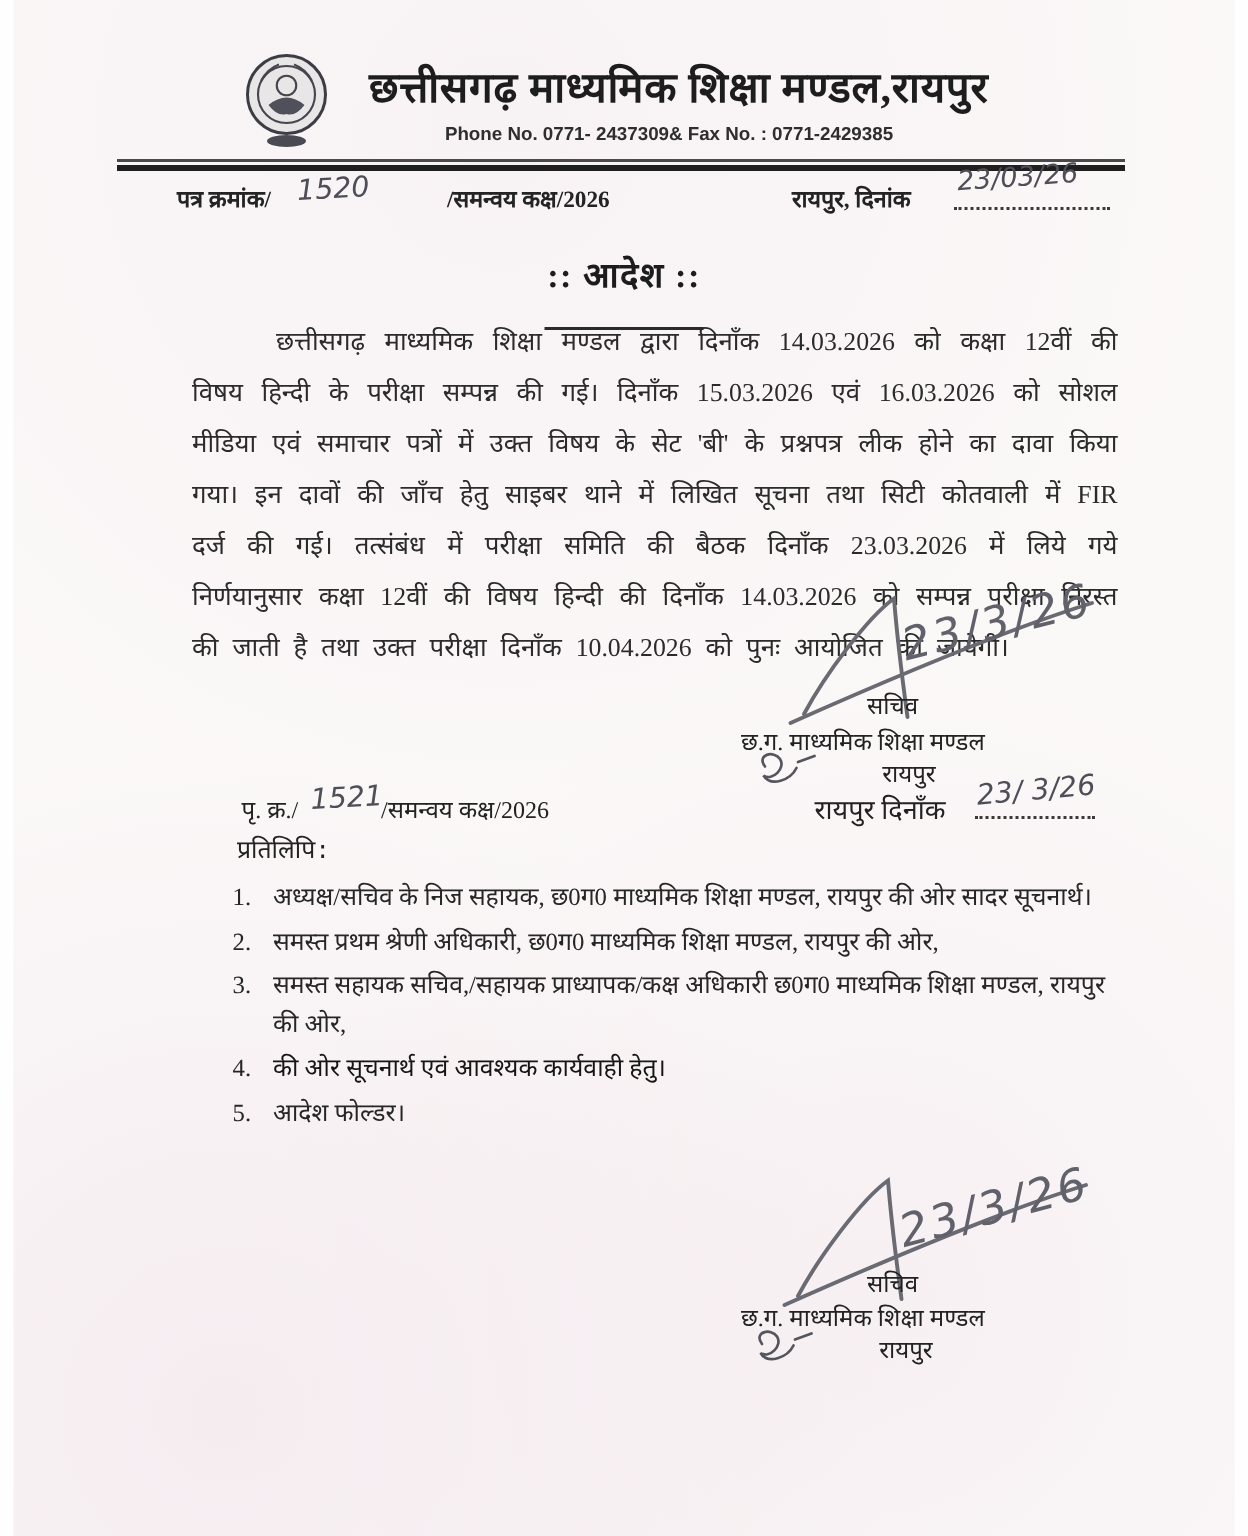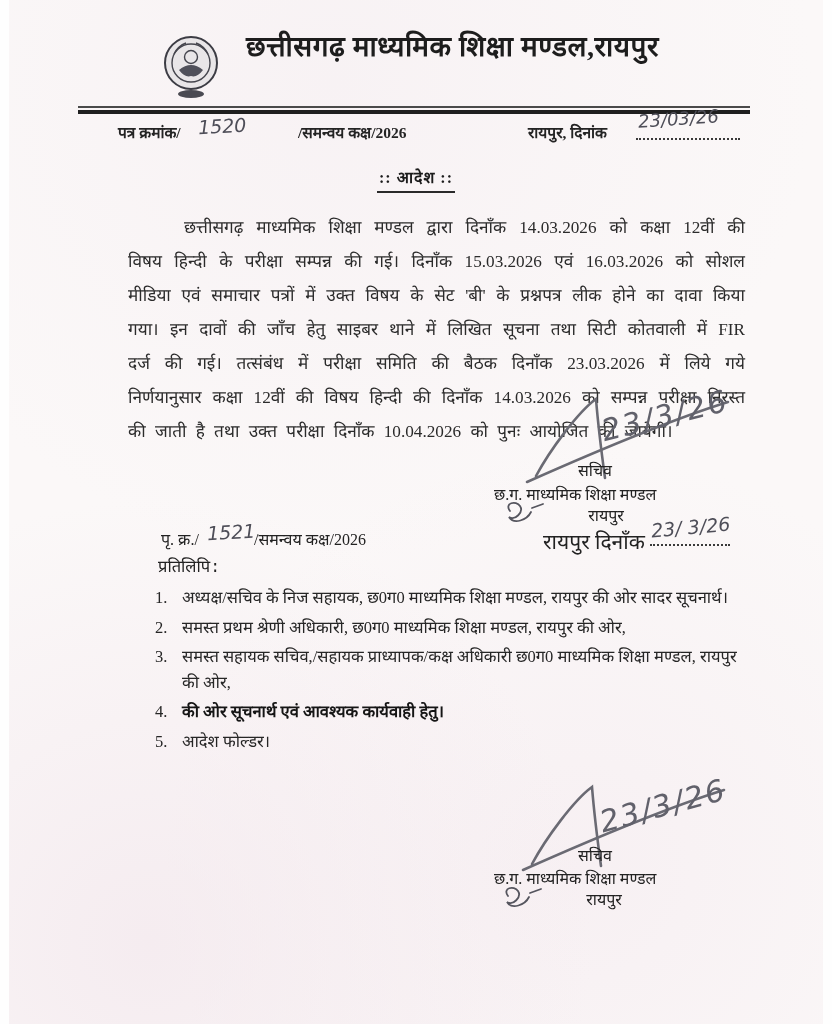--- a/index.html
+++ b/index.html
@@ -21,30 +21,30 @@
   .abs{position:absolute;}
   .org-name{font-size:28px;font-weight:bold;color:#1d1d1d;letter-spacing:.5px;white-space:nowrap;}
   .phone-line{font-size:12.5px;font-weight:bold;color:#2e2e2e;font-family:"Liberation Sans","DejaVu Sans",sans-serif;}
   .rule-wrap{left:78px;top:106px;width:672px;}
   .rule-thin{height:2px;background:#4a4a4a;margin-bottom:2px;}
   .rule-thick{height:4px;background:#1f1f1f;}
   .ref-label{font-size:15.5px;font-weight:bold;color:#242424;white-space:nowrap;}
   .hw{font-family:"DejaVu Sans",sans-serif;font-style:italic;color:#4e4e58;white-space:nowrap;}
   .dotline{border-bottom:2px dotted #3a3a3a;}
   .order-title{left:0;top:166px;width:832px;text-align:center;}
-  .order-title span{display:inline-block;font-size:16px;font-weight:bold;color:#1c1c1c;
-    border-bottom:2px solid #2a2a2a;padding:0 2px 3px 2px;letter-spacing:1px;font-family:Liberation Serif, serif;}
+  .order-title span{display:inline-block;font-size:23px;font-weight:bold;color:#1c1c1c;
+    border-bottom:2px solid #2a2a2a;padding:0 2px 20px 2px;letter-spacing:1px;font-family:Liberation Serif, serif;}
   .body-par{left:128px;top:211px;width:617px;font-size:17.2px;line-height:34px;
     text-align:justify;text-indent:56px;word-spacing:5px;color:#2b2b2b;}
   .sig-line{font-size:16px;color:#222;white-space:nowrap;}
   .list-wrap{left:155px;top:585px;width:590px;}
   .copy-item{display:flex;margin-bottom:4px;font-size:16.5px;line-height:25.5px;color:#262626;}
   .copy-num{width:27px;flex:0 0 27px;}
   .copy-text{flex:1;}
-  .copy-bold{font-weight:bold;color:#151515;}
+  .copy-bold{font-weight:normal;color:#151515;}
   .scribble{stroke:#6a6a73;fill:none;stroke-width:2.6;stroke-linecap:round;}
   .mono-scribble{stroke:#55555e;fill:none;stroke-width:1.8;stroke-linecap:round;}
   .hw-big{font-size:30px;letter-spacing:2px;color:#61616b;}
   .seal-outer{stroke:#3c3c44;fill:#e9e6e8;stroke-width:2;}
   .seal-inner{stroke:#45454d;fill:none;stroke-width:1.4;}
   .seal-dark{fill:#4a4a52;}
 </style>
 </head>
 <body>
 
@@ -55,21 +55,22 @@
   <div class="abs" style="left:162px;top:34px;width:58px;height:66px;">
     <svg width="58" height="66" viewBox="0 0 58 66">
       <ellipse cx="29" cy="60" rx="13" ry="4" class="seal-dark"></ellipse>
       <circle cx="29" cy="29" r="26" class="seal-outer"></circle>
       <circle cx="29" cy="29" r="19" class="seal-inner"></circle>
       <circle cx="29" cy="23" r="6.5" class="seal-inner"></circle>
       <path d="M17,36 Q29,26 41,36 Q35,44 29,42 Q23,44 17,36 Z" fill="#50505a"></path>
       <path d="M12,20 Q16,12 24,9 M46,20 Q42,12 34,9" class="seal-inner"></path>
     </svg>
   </div>
-  <div class="abs org-name" style="left:246px;top:26px;font-family:Liberation Serif, serif;">छत्तीसगढ़ माध्यमिक शिक्षा मण्डल,रायपुर</div>
+  <div class="abs org-name" style="left:246px;top:38px;font-family:Liberation Serif, serif;">छत्तीसगढ़ माध्यमिक शिक्षा मण्डल,रायपुर</div>
+  <div class="abs phone-line" style="left:246px;top:82px;width:400px;text-align:center;">Phone No. 0771- 2437309&amp; Fax No. : 0771-2429385</div>
 
   <div class="abs rule-wrap">
     <div class="rule-thin"></div>
     <div class="rule-thick"></div>
   </div>
 
   <div class="abs ref-label" style="left:118px;top:121px;">पत्र क्रमांक/</div>
   <div class="abs hw" style="left:198px;top:115px;font-size:19px;transform:rotate(-3deg);">1520</div>
   <div class="abs ref-label" style="left:298px;top:121px;">/समन्वय कक्ष/2026</div>
   <div class="abs ref-label" style="left:528px;top:121px;">रायपुर, दिनांक</div>
@@ -90,21 +91,21 @@
   </div>
   <div class="abs hw hw-big" style="left:600px;top:398px;transform:rotate(-14deg);">23/3/26</div>
   <div class="abs sig-line" style="left:545px;top:459px;width:100px;text-align:center;">सचिव</div>
   <div class="abs sig-line" style="left:494px;top:483px;">छ.ग. माध्यमिक शिक्षा मण्डल</div>
   <div class="abs" style="left:500px;top:499px;width:46px;height:28px;">
     <svg width="46" height="28" viewBox="0 0 46 28">
       <path class="mono-scribble" d="M10,12 C4,4 16,1 20,7 C24,13 15,22 9,18 C14,26 27,21 31,13 M32,9 L43,5"></path>
     </svg>
   </div>
   <div class="abs sig-line" style="left:556px;top:504px;width:100px;text-align:center;">रायपुर</div>
-  <div class="abs sig-line" style="left:543px;top:527px;font-size:21px;text-align:right;">रायपुर दिनाँक</div>
+  <div class="abs sig-line" style="left:543px;top:527px;font-size:18px;text-align:right;">रायपुर दिनाँक</div>
   <div class="abs dotline" style="left:650px;top:527px;width:80px;height:17px;"></div>
   <div class="abs hw" style="left:651px;top:516px;font-size:19px;transform:rotate(-5deg);">23/ 3/26</div>
 
   <div class="abs sig-line" style="left:161px;top:528px;font-size:16px;">पृ. क्र./</div>
   <div class="abs hw" style="left:207px;top:521px;font-size:19px;transform:rotate(-3deg);">1521</div>
   <div class="abs sig-line" style="left:254px;top:528px;font-size:16px;">/समन्वय कक्ष/2026</div>
   <div class="abs sig-line" style="left:158px;top:554px;font-size:16.5px;font-family:Liberation Mono, monospace;">प्रतिलिपि:</div>
 
   <div class="abs list-wrap">
     <div class="copy-item">

